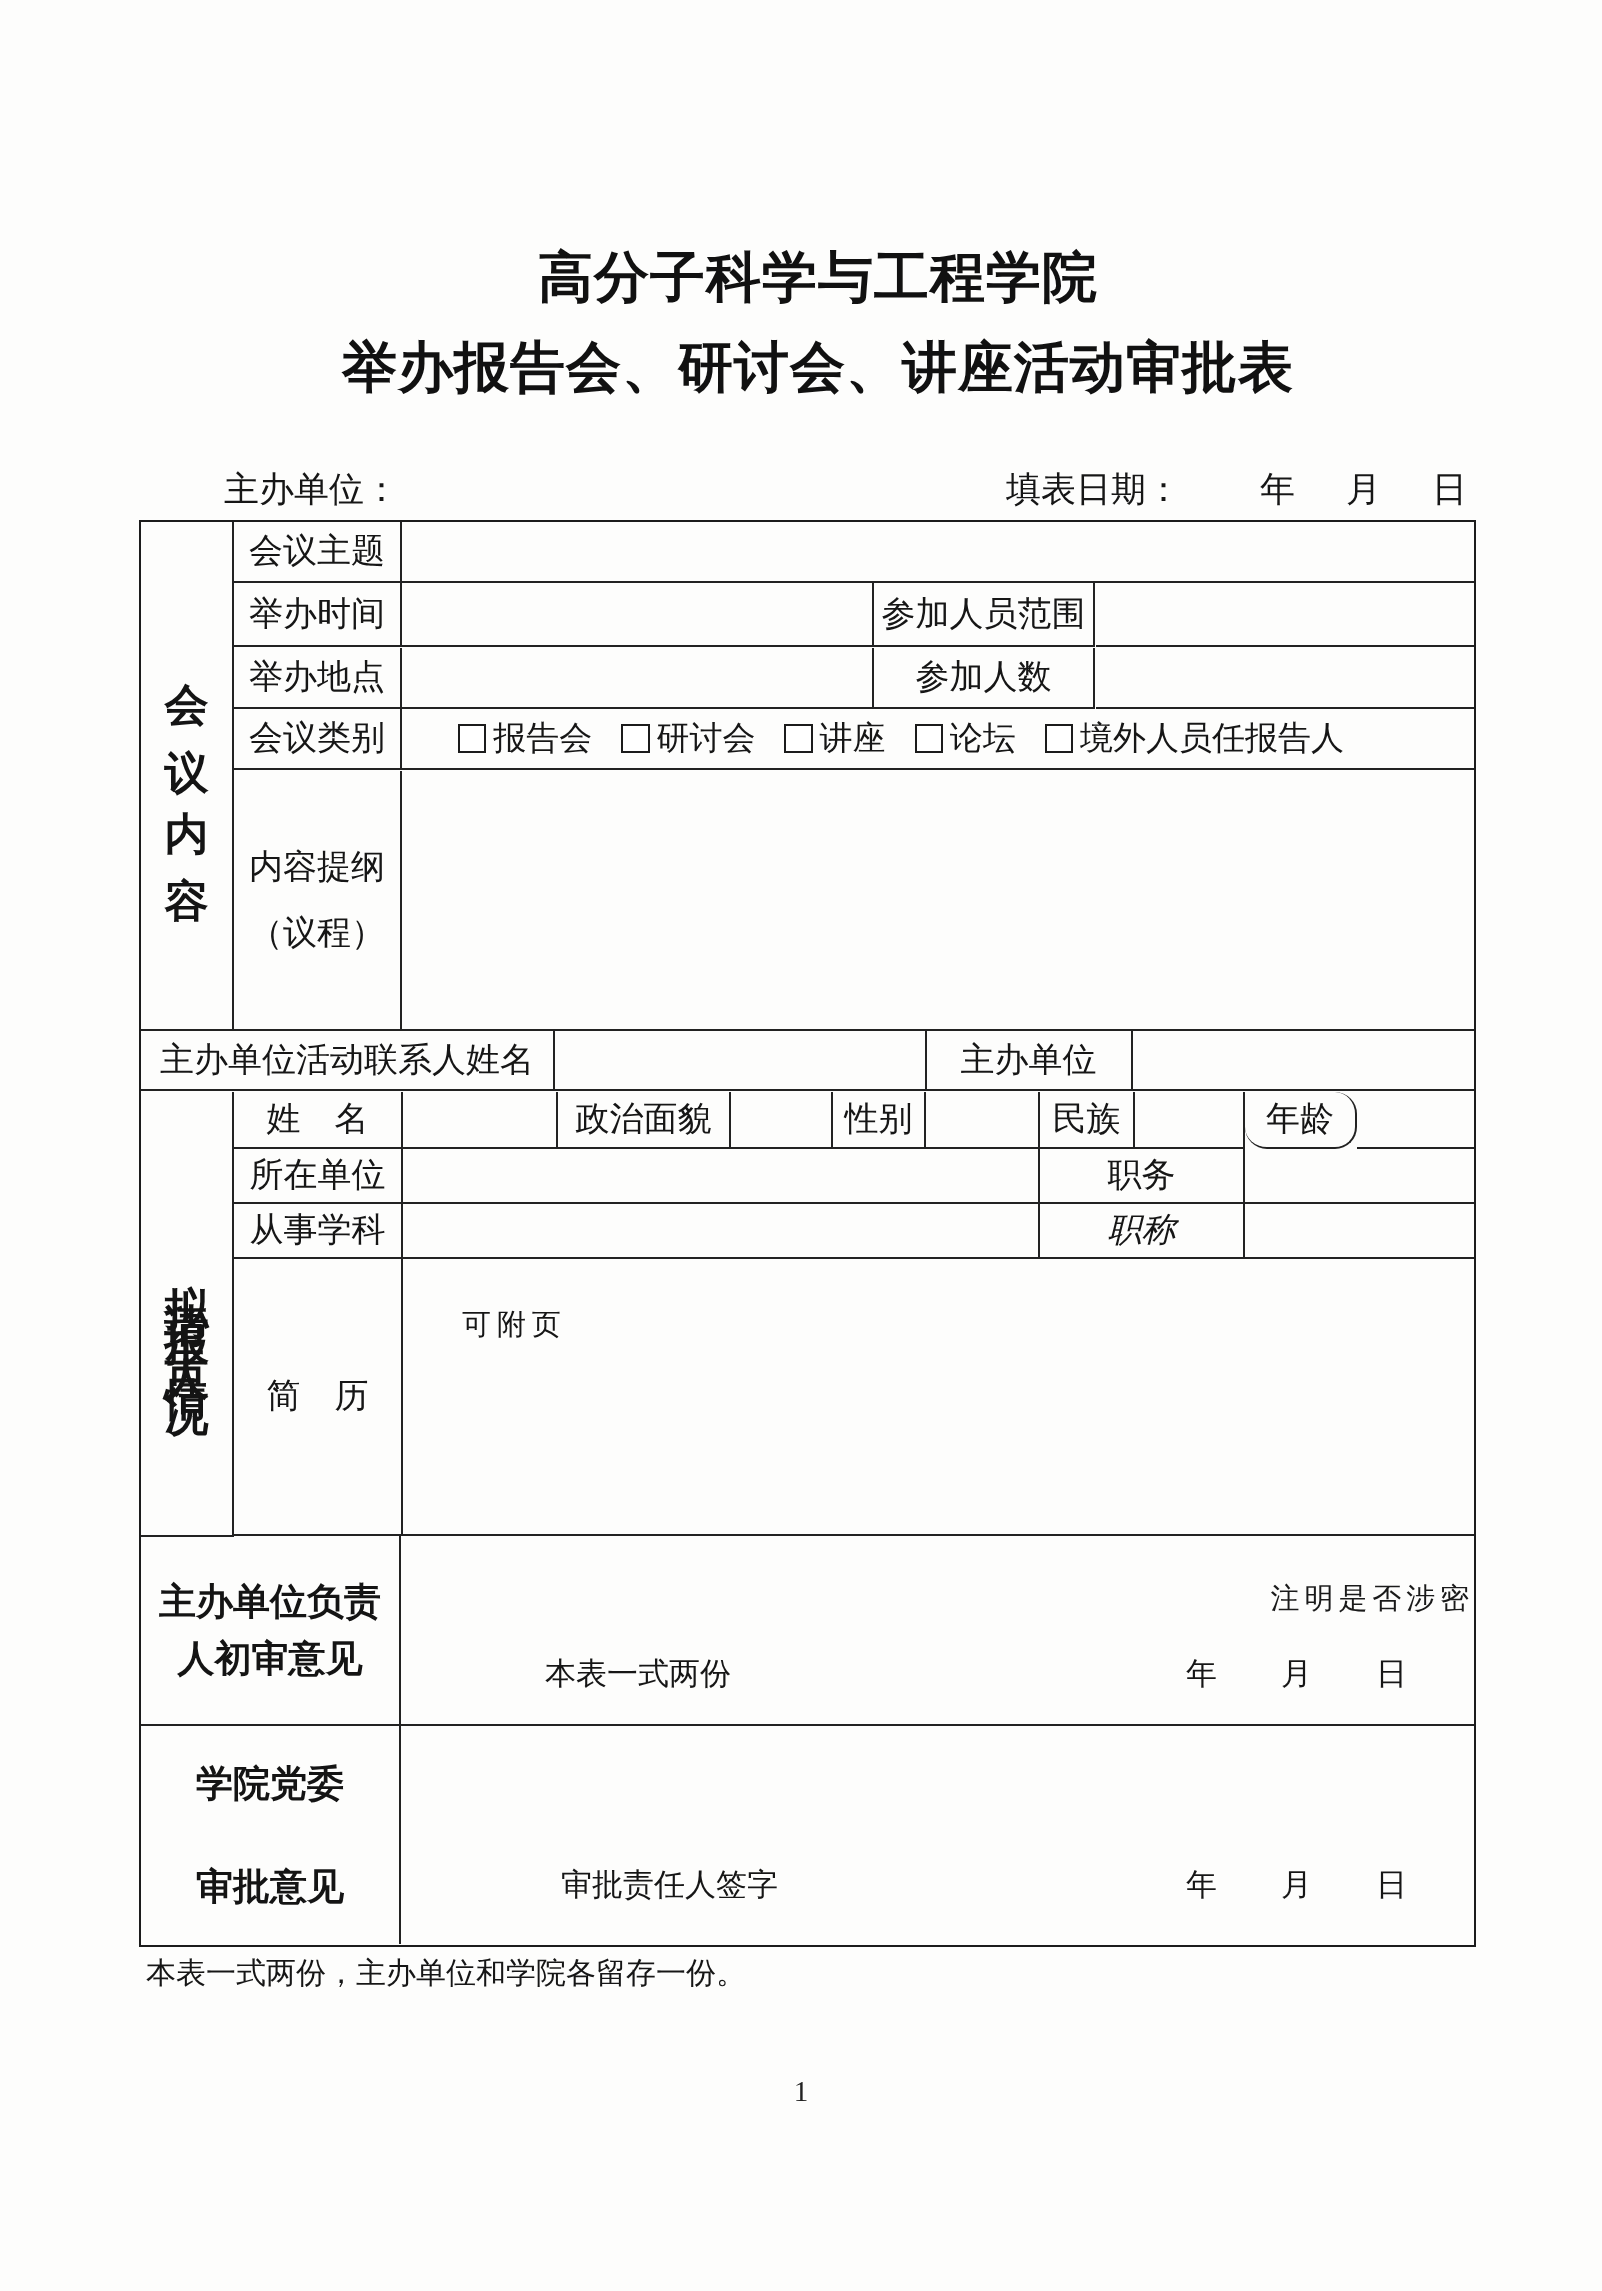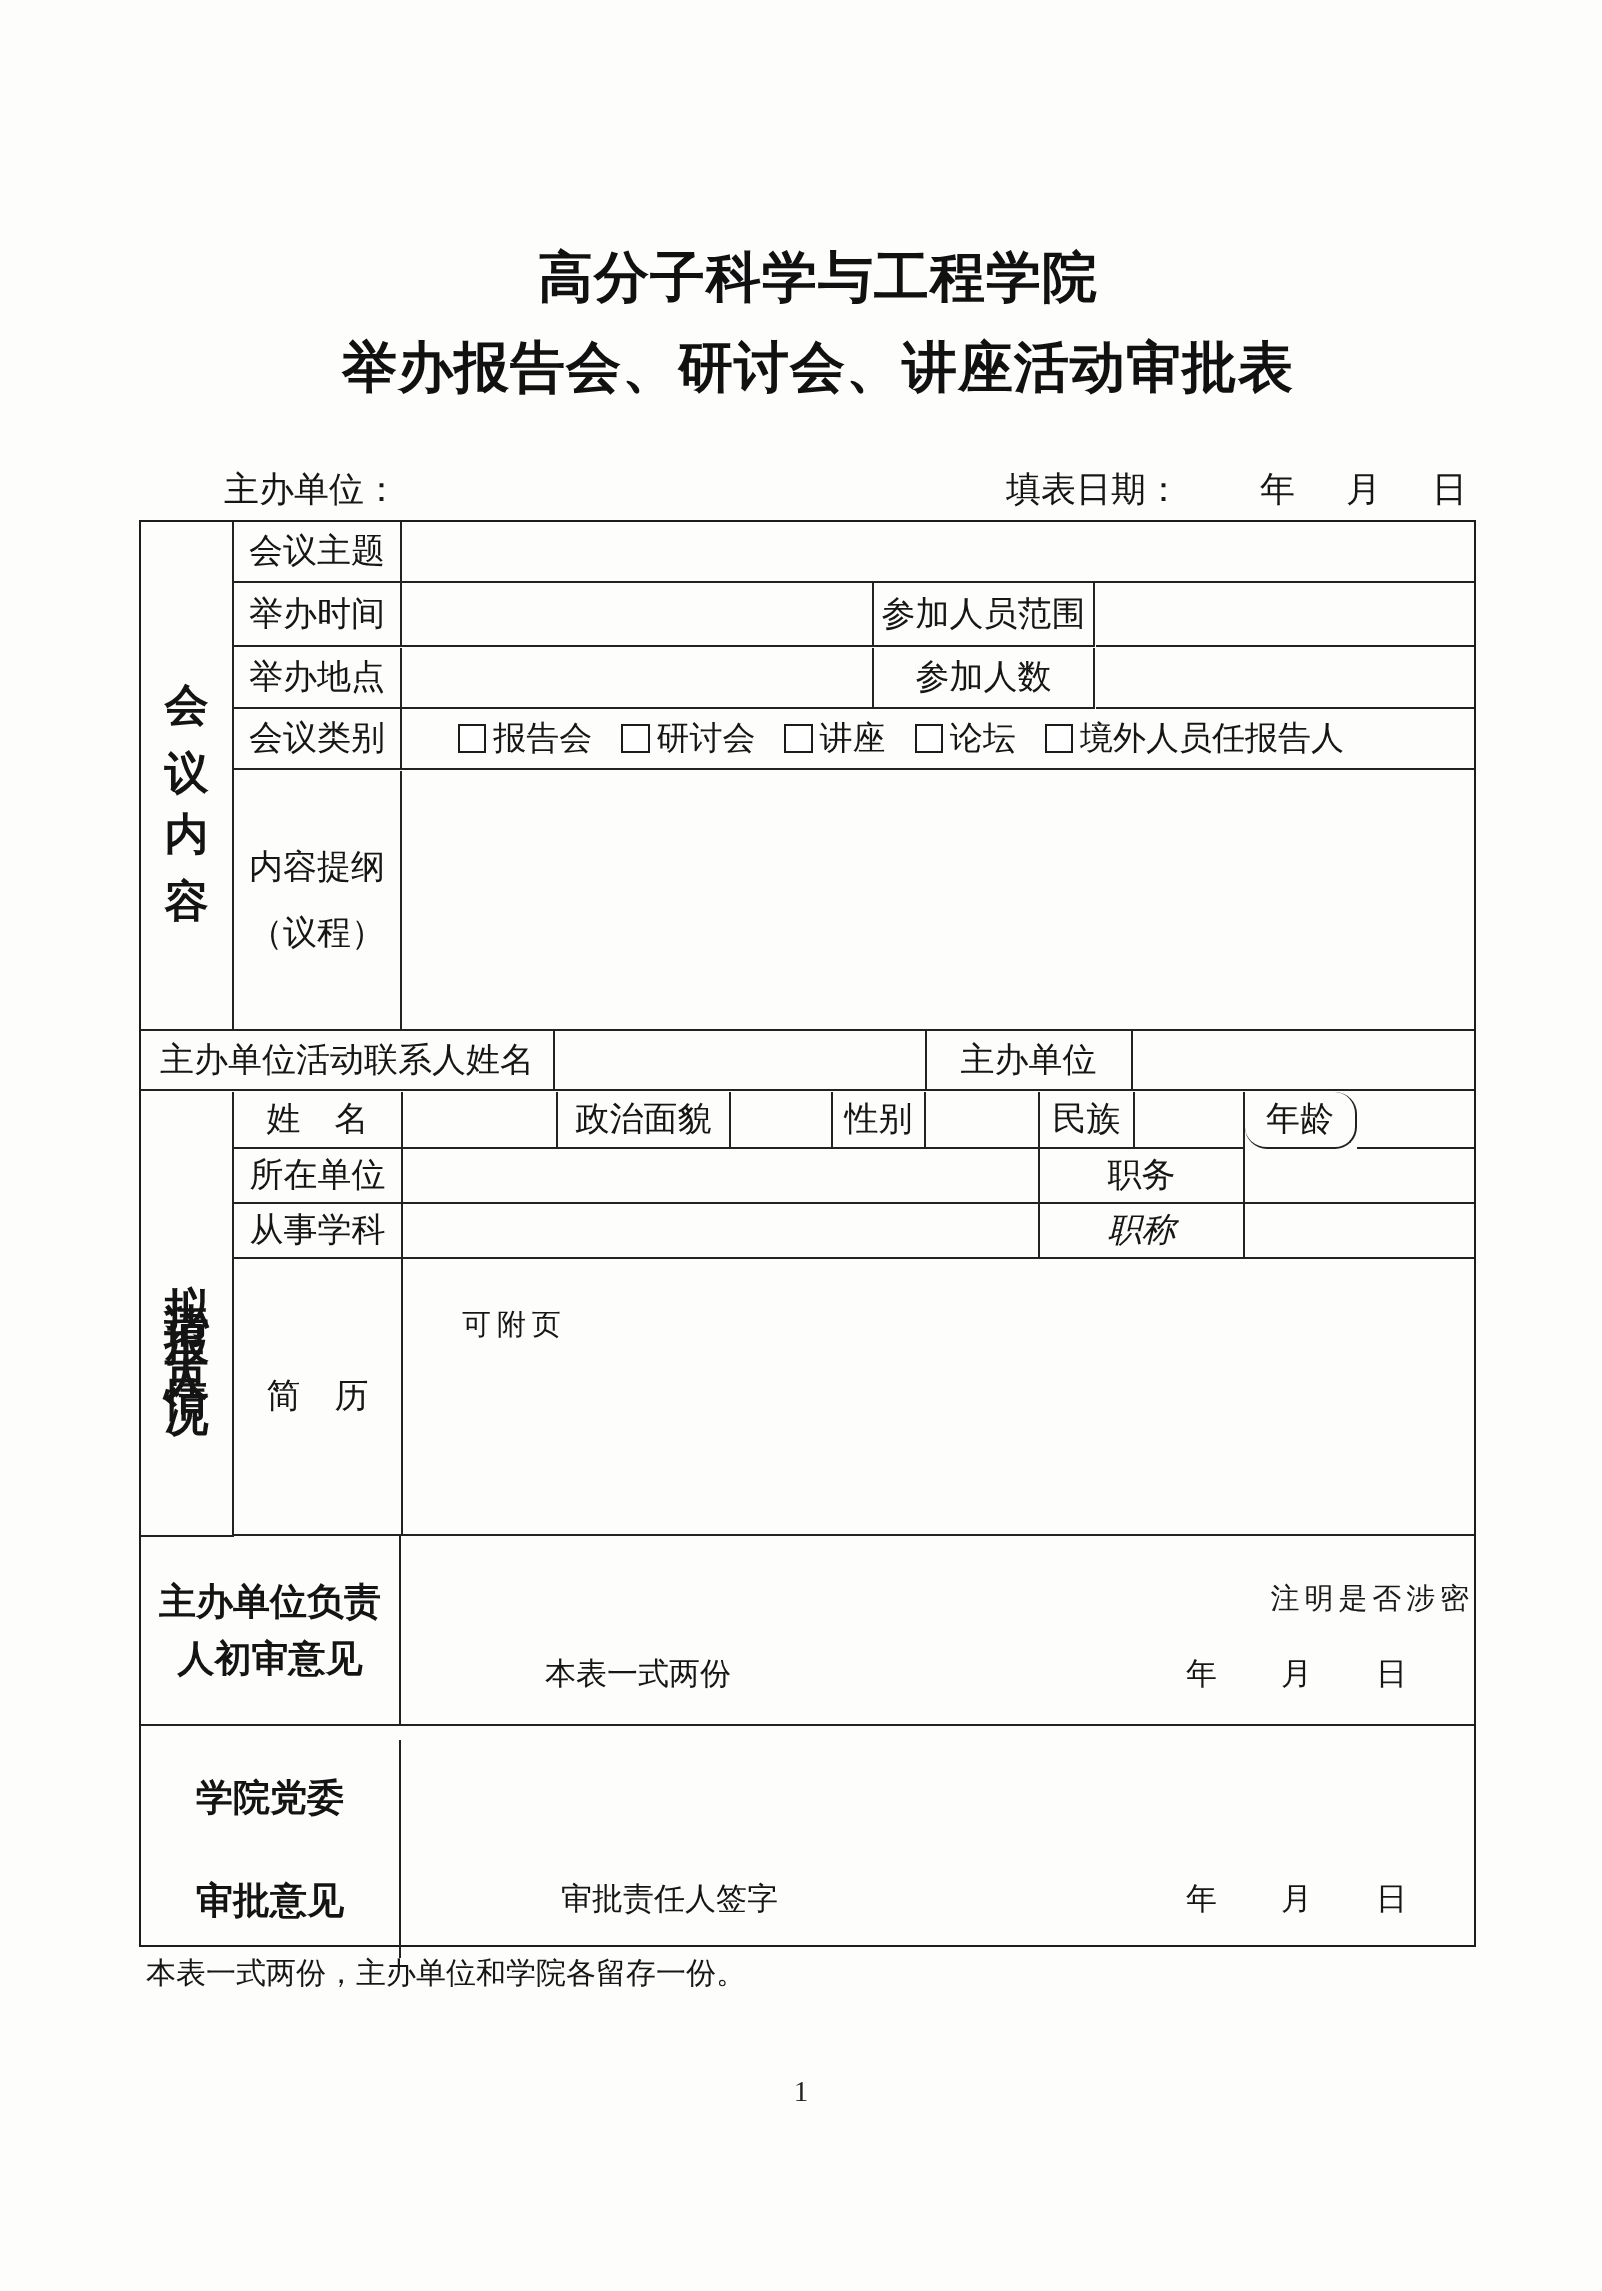--- a/index.html
+++ b/index.html
@@ -19,21 +19,21 @@
   .hdr{font-size:35px;color:#161616;}
   
   #form-table{
     position:absolute;left:139px;top:520px;width:1333px;height:1423px;
     border:2.9px solid #1c1c1c;box-sizing:content-box;
   }
   .cell{position:absolute;box-sizing:border-box;
     border-right:2px solid #222;border-bottom:2px solid #222;
     display:flex;align-items:center;justify-content:center;}
   .cell.noR{border-right:none;}
-  .cell.noB{border-bottom:none;margin-top:14px;}
+  .cell.noB{border-bottom:none;}
   .lbl{font-size:34px;color:#161616;text-align:center;line-height:1.25;}
   .vhead{
     writing-mode:vertical-rl;text-orientation:upright;
     font-size:44px;font-weight:600;color:#141414;
   }
   .vhead.meet{letter-spacing:64px;}
   .vhead.spk{letter-spacing:18.5px;}
   .two-line{display:flex;flex-direction:column;align-items:center;justify-content:center;}
   .sec-title{font-size:37px;font-weight:700;text-align:center;line-height:1.55;color:#141414;}
   

